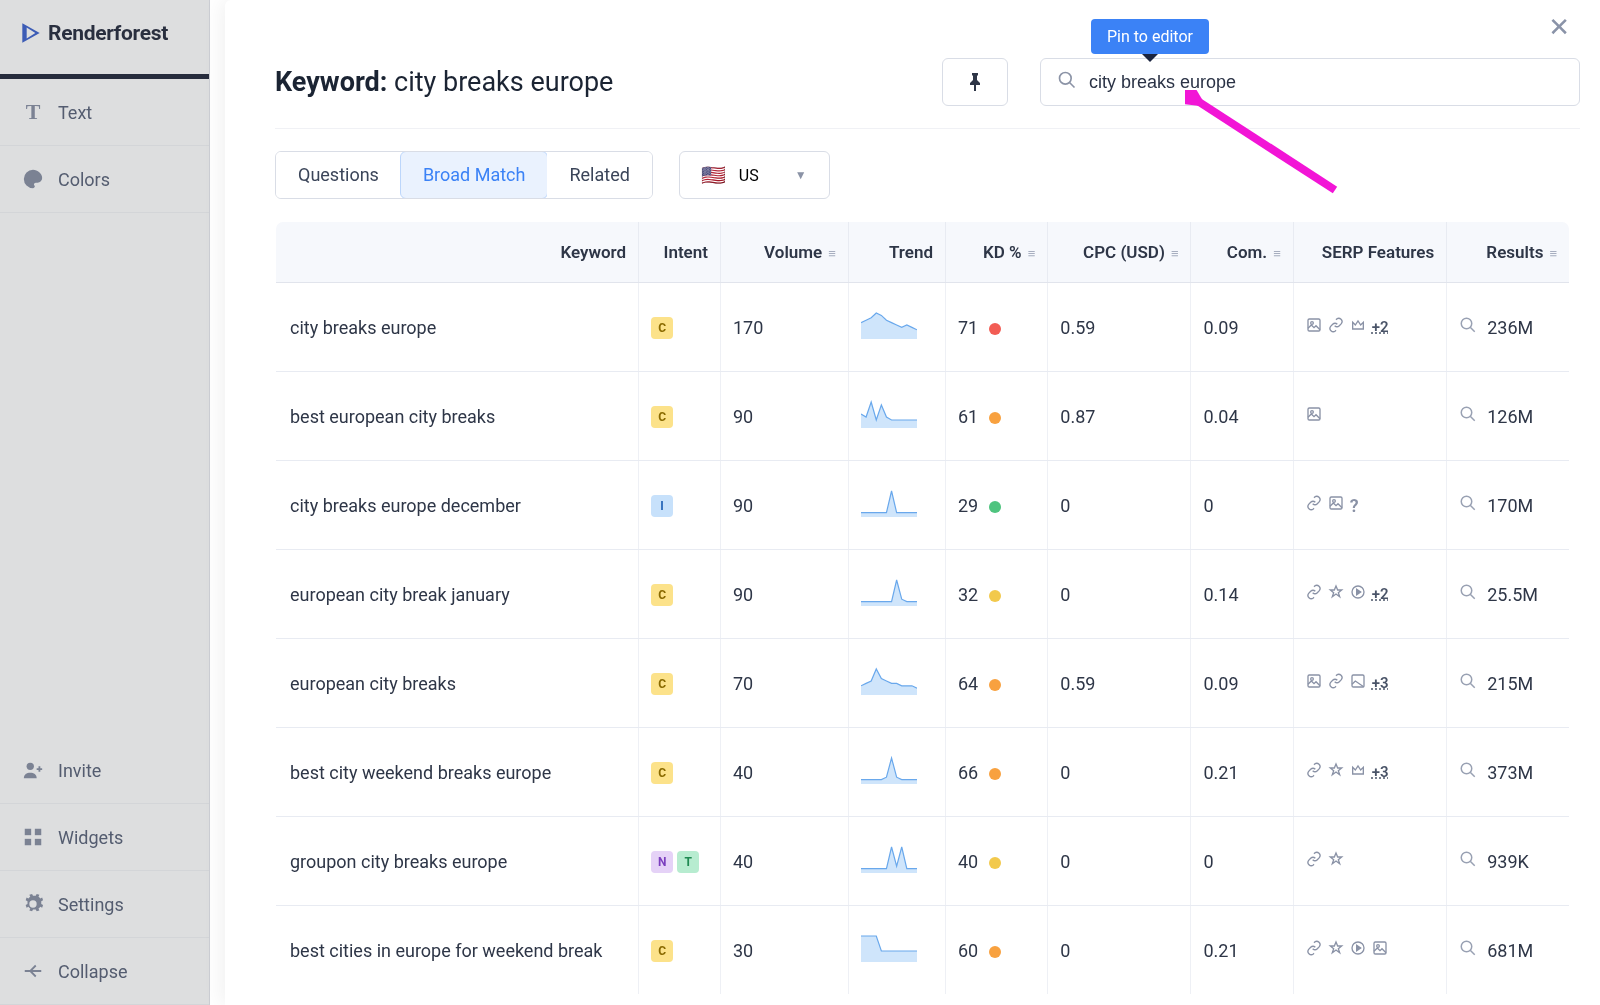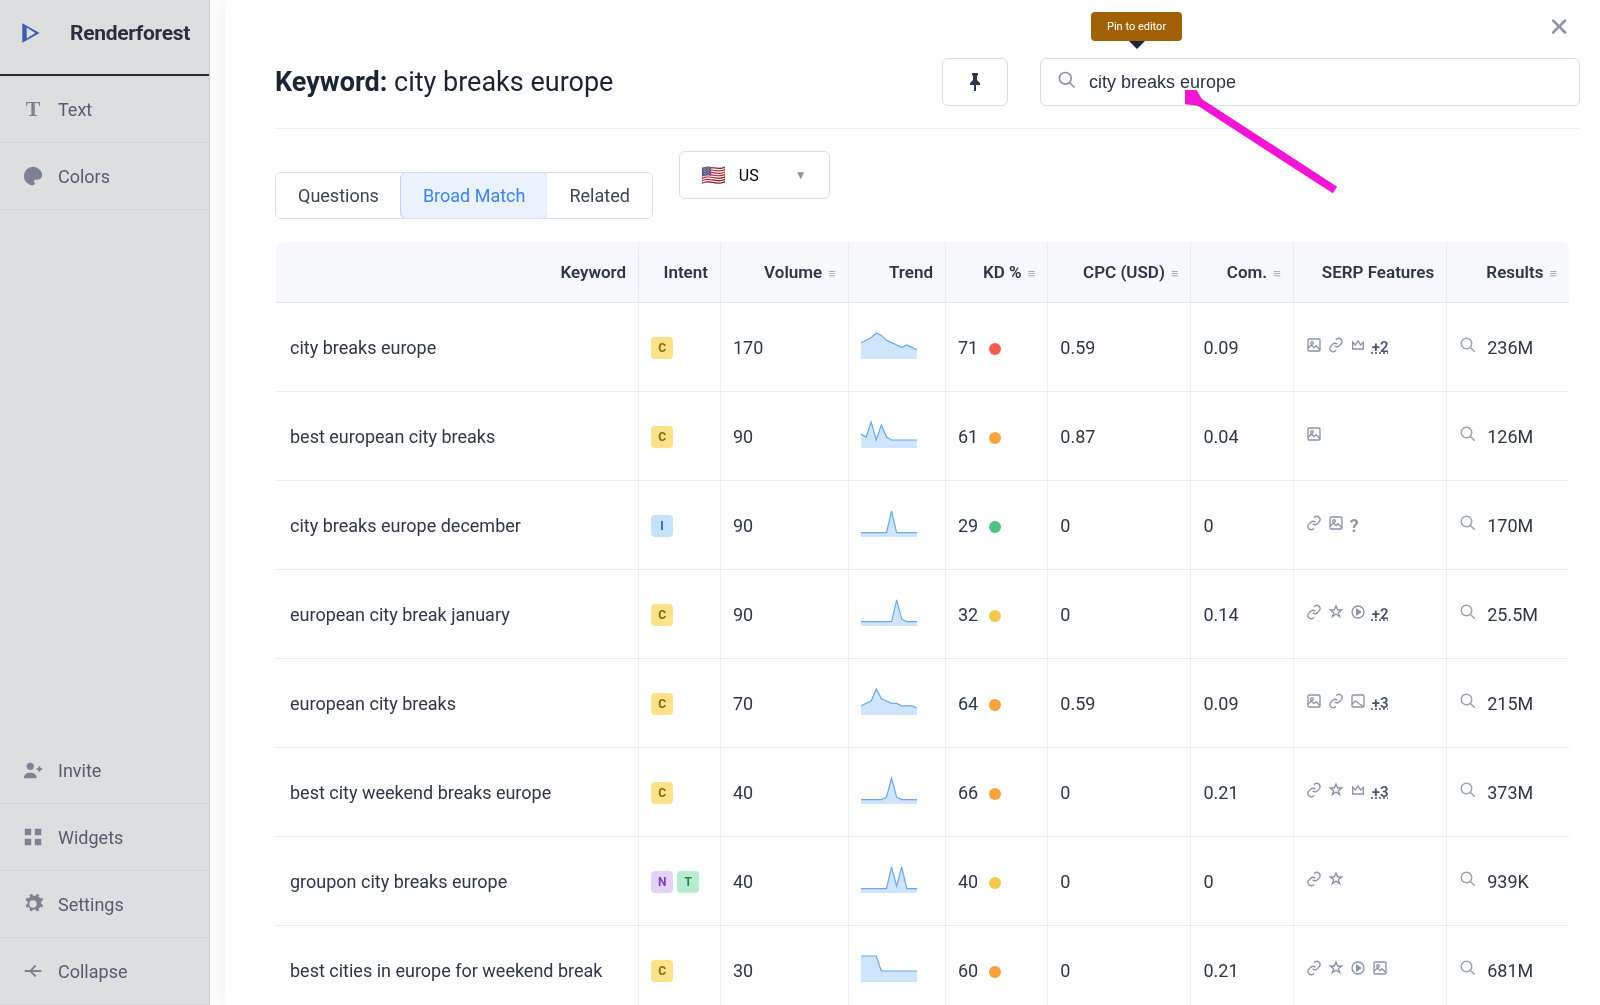--- a/index.html
+++ b/index.html
@@ -3,21 +3,21 @@
 <meta charset="utf-8">
 <style>
   * { box-sizing: border-box; margin: 0; padding: 0; }
   body { font-family: -apple-system, BlinkMacSystemFont, "Segoe UI", Roboto, sans-serif; background: #fff; width: 1600px; height: 1005px; overflow: hidden; position: relative; }
 
   .sidebar {
     position: absolute; left: 0; top: 0; width: 210px; height: 100%;
     background: #fff; border-right: 1px solid #e6e9ef;
     filter: brightness(0.92); opacity: 0.9;
   }
-  .sidebar .logo { display:flex; align-items:center; gap:26px; padding: 20px 18px 28px 18px; border-bottom: 2px solid #0f172a; text-align: right; }
+  .sidebar .logo { display:flex; align-items:center; gap:4px; padding: 20px 18px 28px 18px; border-bottom: 5px solid #0f172a; text-align: right; }
   .sidebar .logo svg { width: 26px; height: 26px; }
   .sidebar .logo span { font-weight:700; font-size: 21px; color:#141a2e; letter-spacing:-0.3px; }
 
   .sidebar .nav-item {
     display:flex; align-items:center; gap:14px; padding: 22px 22px;
     border-bottom: 1px solid #f1f2f6; color:#4b556d; font-size:18px; cursor:pointer;
   }
   .sidebar .nav-item .icon { width:22px; height:22px; color:#7f879d; display:flex; align-items:center; justify-content:center; font-size:20px; }
   .sidebar-bottom { position:absolute; bottom:0; width:100%; }
 
@@ -29,22 +29,22 @@
   .modal {
     position:absolute; left:225px; top:0; right:0; bottom:0;
     background:#fff; border-top-left-radius: 6px;
     box-shadow: -4px 0 20px rgba(0,0,0,0.06);
     padding: 0 20px 0 50px;
   }
 
   .modal-close { position:absolute; top:12px; right:30px; font-size:26px; color:#8a93a8; cursor:pointer; }
 
   .tooltip {
-    position:absolute; top:12px; left:866px; background:#a16207; color:#fff; padding:8px 16px;
-    font-size:11px; border-radius:4px; white-space:nowrap; z-index:6;
+    position:absolute; top:19px; left:866px; background:#3b82f6; color:#fff; padding:8px 16px;
+    font-size:16px; border-radius:4px; white-space:nowrap; z-index:6;
   }
   .tooltip::after {
     content:""; position:absolute; bottom:-8px; left:50%; transform:translateX(-50%);
     border-left:8px solid transparent; border-right:8px solid transparent; border-top:8px solid #1b2540;
   }
 
   .arrow {
     position:absolute; top:90px; left:960px; z-index:7; pointer-events:none;
   }
 
@@ -62,21 +62,21 @@
   }
 
   .search-box {
     display:flex; align-items:center; gap:12px; width:540px; height:48px;
     border:1px solid #d9dde6; border-radius:6px; padding: 0 16px;
   }
   .search-box input { border:none; outline:none; font-size:18px; color:#2a3245; flex:1; background:transparent; }
   .search-box .sicon { color:#8b93a6; }
 
   .filters-row { display:flex; gap:26px; padding: 22px 0 22px 0; }
-  .segmented { display:flex; border:1px solid #d9dde6; border-radius:6px; overflow:hidden;margin-top:21px; }
+  .segmented { display:flex; border:1px solid #d9dde6; border-radius:6px; overflow:hidden; }
   .segmented .seg { padding: 12px 22px; font-size:18px; color:#3b4559; cursor:pointer; background:#fff; }
   .segmented .seg.active { background:#eaf2fe; color:#3b82f6; border:1px solid #bcd6fb; border-radius:6px; font-weight:400; margin:-1px; }
   .country { display:flex; align-items:center; gap:12px; border:1px solid #d9dde6; border-radius:6px; padding: 0 22px; height:48px; cursor:pointer; }
   .country .flag { font-size:20px; }
   .country .caret { color:#8b93a6; margin-left:24px; font-size:12px; }
 
   .table { width: calc(100% - 10px); border:1px solid #e1e4ec; border-radius:8px 8px 0 0; overflow:hidden; border-collapse:collapse; }
   .table th {
     background:#f6f8fc; text-align:right; padding: 20px 12px; font-size:17px; color:#2e3647;
     font-weight:600; border-bottom:1px solid #e1e4ec; border-right:1px solid #e8ebf2;

